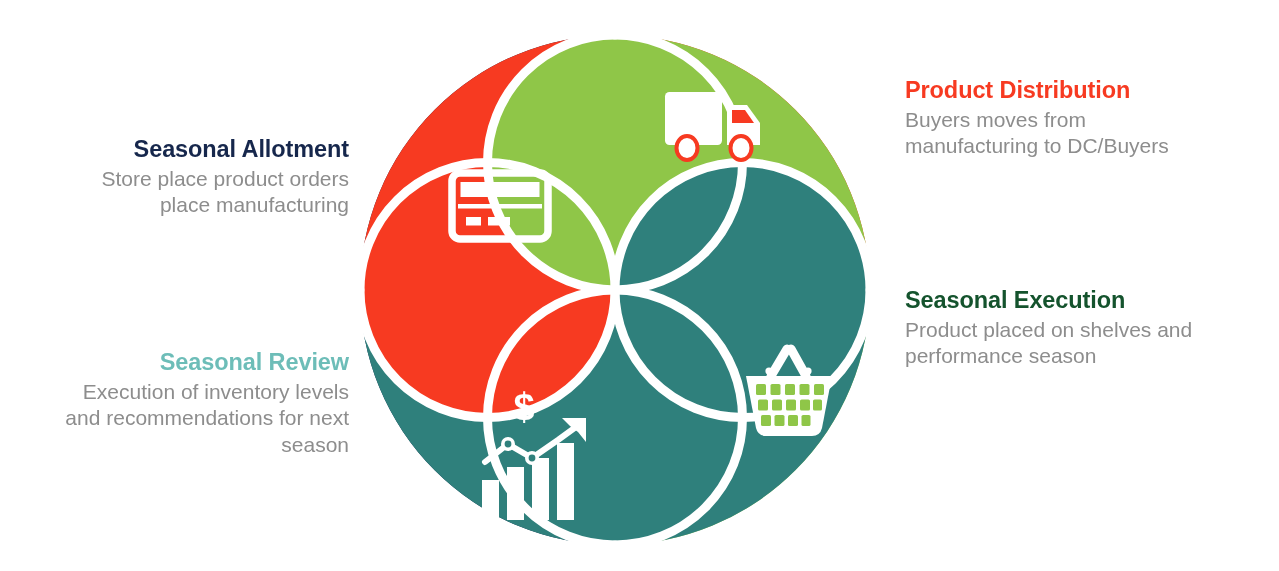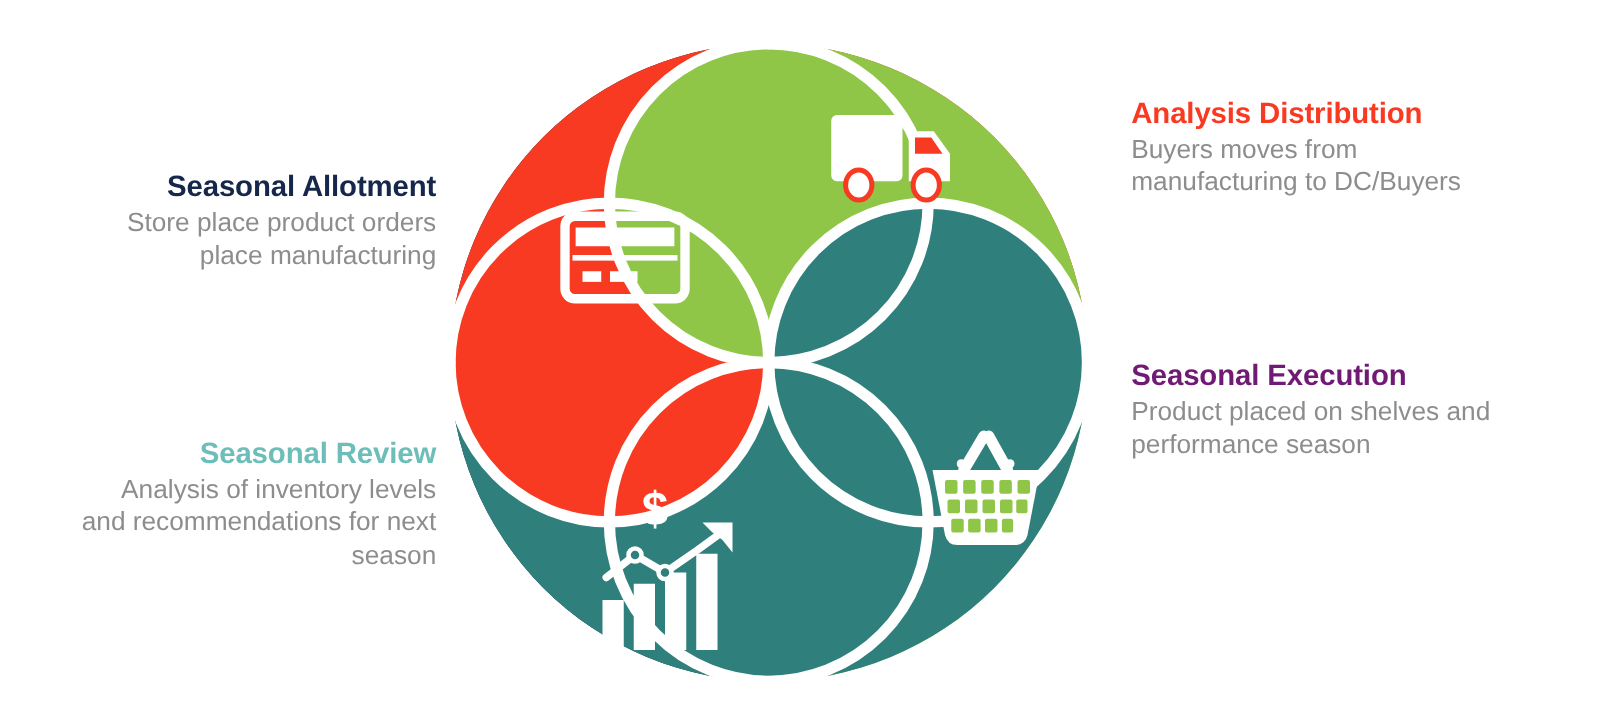--- a/index.html
+++ b/index.html
@@ -215,37 +215,37 @@
 
   <div class="callout align-right" id="callout-allotment">
     <div class="c-title" style="color: rgb(22, 39, 76);">Seasonal Allotment</div>
     <div class="c-desc" style="color: rgb(141, 141, 141);">
       <span>Store place product orders</span><br>
       <span>place manufacturing</span>
     </div>
   </div>
 
   <div class="callout align-left" id="callout-distribution">
-    <div class="c-title" style="color: rgb(247, 58, 33);">Analysis Distribution</div>
+    <div class="c-title" style="color: rgb(247, 58, 33);">Product Distribution</div>
     <div class="c-desc" style="color: rgb(141, 141, 141);">
       <span>Buyers moves from</span><br>
       <span>manufacturing to DC/Buyers</span>
     </div>
   </div>
 
   <div class="callout align-left" id="callout-execution">
-    <div class="c-title" style="color: #701a75;">Seasonal Execution</div>
+    <div class="c-title" style="color: #14532d;">Seasonal Execution</div>
     <div class="c-desc" style="color: rgb(141, 141, 141);">
       <span>Product placed on shelves and</span><br>
       <span>performance season</span>
     </div>
   </div>
 
   <div class="callout align-right" id="callout-review">
     <div class="c-title" style="color: rgb(109, 189, 184);">Seasonal Review</div>
     <div class="c-desc" style="color: rgb(141, 141, 141);">
-      <span>Analysis of inventory levels</span><br>
+      <span>Execution of inventory levels</span><br>
       <span>and recommendations for next</span><br>
       <span>season</span>
     </div>
   </div>
 
 </div>
 
 </body></html>

